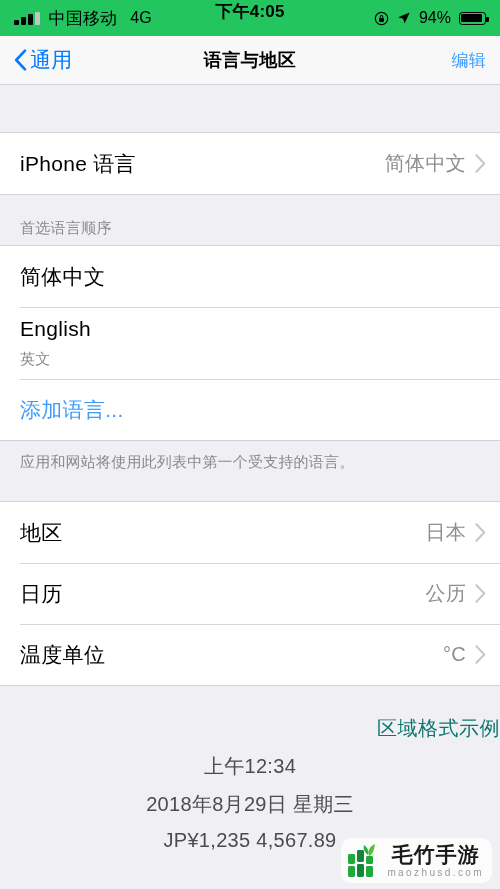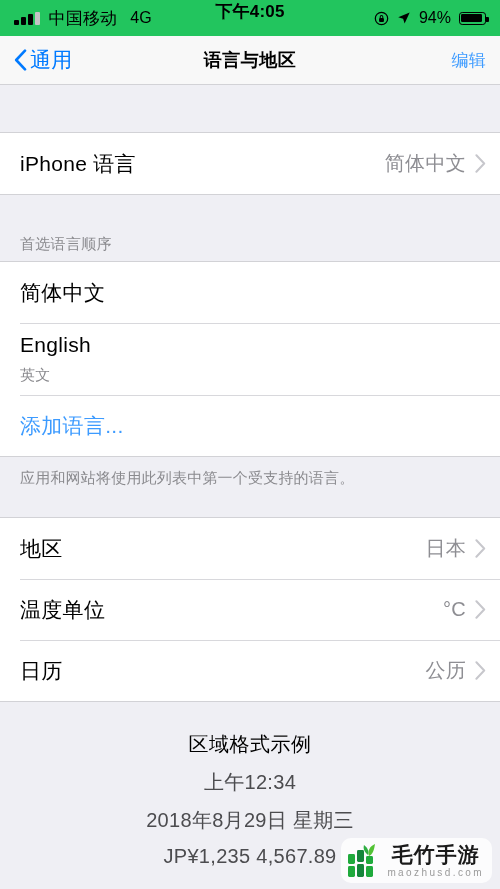--- a/index.html
+++ b/index.html
@@ -83,31 +83,31 @@
   .row-label { font-size:21px; color:#000; letter-spacing:.3px; }
   .row-sub { font-size:15px; color:#8a8a8e; margin-top:9px; letter-spacing:.2px; }
   .row-textwrap { display:flex; flex-direction:column; justify-content:center; }
   .row-value {
     margin-left:auto; font-size:20px; color:#8e8e93; letter-spacing:.3px;
   }
   .chev-right { width:11px; height:19px; margin-left:9px; flex:none; }
   .row-link .row-label { color:#3d9bff; }
 
   .section-header {
-    padding:40px 20px 7px; font-size:15px; color:#8a8a8e;
+    padding:24px 20px 7px; font-size:15px; color:#8a8a8e;
     background:#efeff4; letter-spacing:.3px;
   }
   .section-footer {
     padding:11px 20px 0; font-size:15px; color:#8a8a8e;
     background:#efeff4; line-height:1.35; letter-spacing:.2px;
   }
 
   
   .example { text-align:center; padding-top:29px; background:#efeff4; }
-  .ex-title { font-size:20px; color:#000000; letter-spacing:.5px; }
+  .ex-title { font-size:20px; color:#0f766e; letter-spacing:.5px;text-align:right; }
   .ex-line { font-size:20px; color:#4c4c4f; margin-top:11px; letter-spacing:.3px; }
 
   
   .watermark {
     position:absolute; right:8px; bottom:6px;
     display:flex; align-items:center; gap:6px;
     background:rgba(255,255,255,.82); border-radius:10px;
     padding:5px 8px 4px 6px;
   }
   .wm-icon { width:34px; height:36px; flex:none; }
@@ -200,29 +200,29 @@
 
     <div class="group">
       <div class="row">
         <span class="row-label">地区</span>
         <span class="row-value">日本</span>
         <svg class="chev-right" viewBox="0 0 11 19">
           <path d="M1.4 1.3 L9.2 9.5 L1.4 17.7" fill="none" stroke="#c7c7cc" stroke-width="2" stroke-linecap="round" stroke-linejoin="round"></path>
         </svg>
       </div>
       <div class="row">
+        <span class="row-label">日历</span>
+        <span class="row-value">公历</span>
+        <svg class="chev-right" viewBox="0 0 11 19">
+          <path d="M1.4 1.3 L9.2 9.5 L1.4 17.7" fill="none" stroke="#c7c7cc" stroke-width="2" stroke-linecap="round" stroke-linejoin="round"></path>
+        </svg>
+      </div>
+      <div class="row">
         <span class="row-label">温度单位</span>
         <span class="row-value">°C</span>
-        <svg class="chev-right" viewBox="0 0 11 19">
-          <path d="M1.4 1.3 L9.2 9.5 L1.4 17.7" fill="none" stroke="#c7c7cc" stroke-width="2" stroke-linecap="round" stroke-linejoin="round"></path>
-        </svg>
-      </div>
-      <div class="row">
-        <span class="row-label">日历</span>
-        <span class="row-value">公历</span>
         <svg class="chev-right" viewBox="0 0 11 19">
           <path d="M1.4 1.3 L9.2 9.5 L1.4 17.7" fill="none" stroke="#c7c7cc" stroke-width="2" stroke-linecap="round" stroke-linejoin="round"></path>
         </svg>
       </div>
     </div>
 
     <div class="example">
       <div class="ex-title">区域格式示例</div>
       <div class="ex-line">上午12:34</div>
       <div class="ex-line">2018年8月29日 星期三</div>

